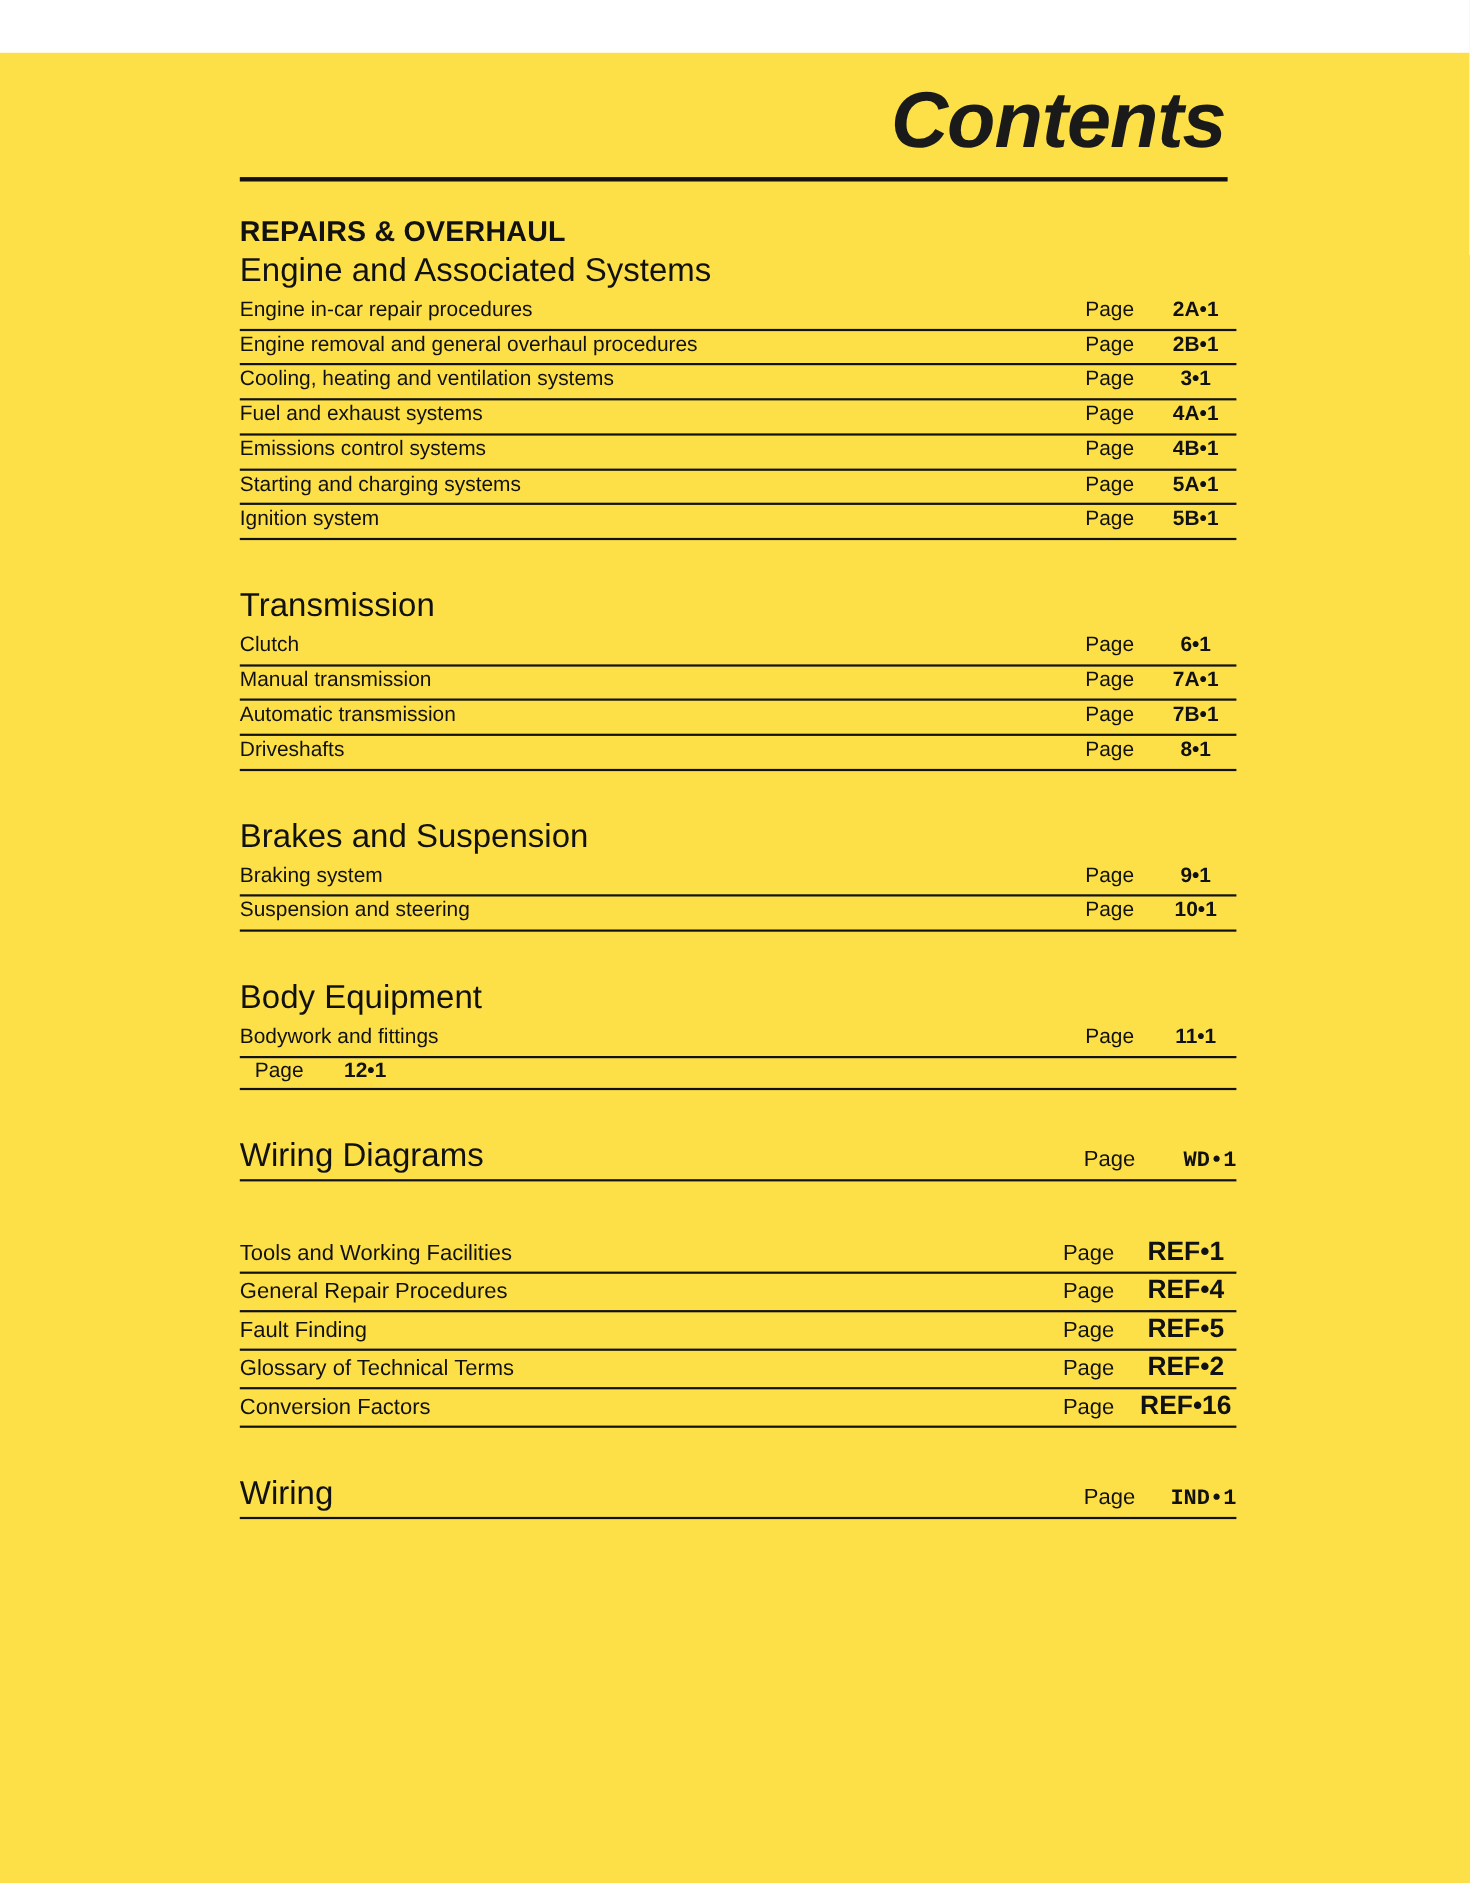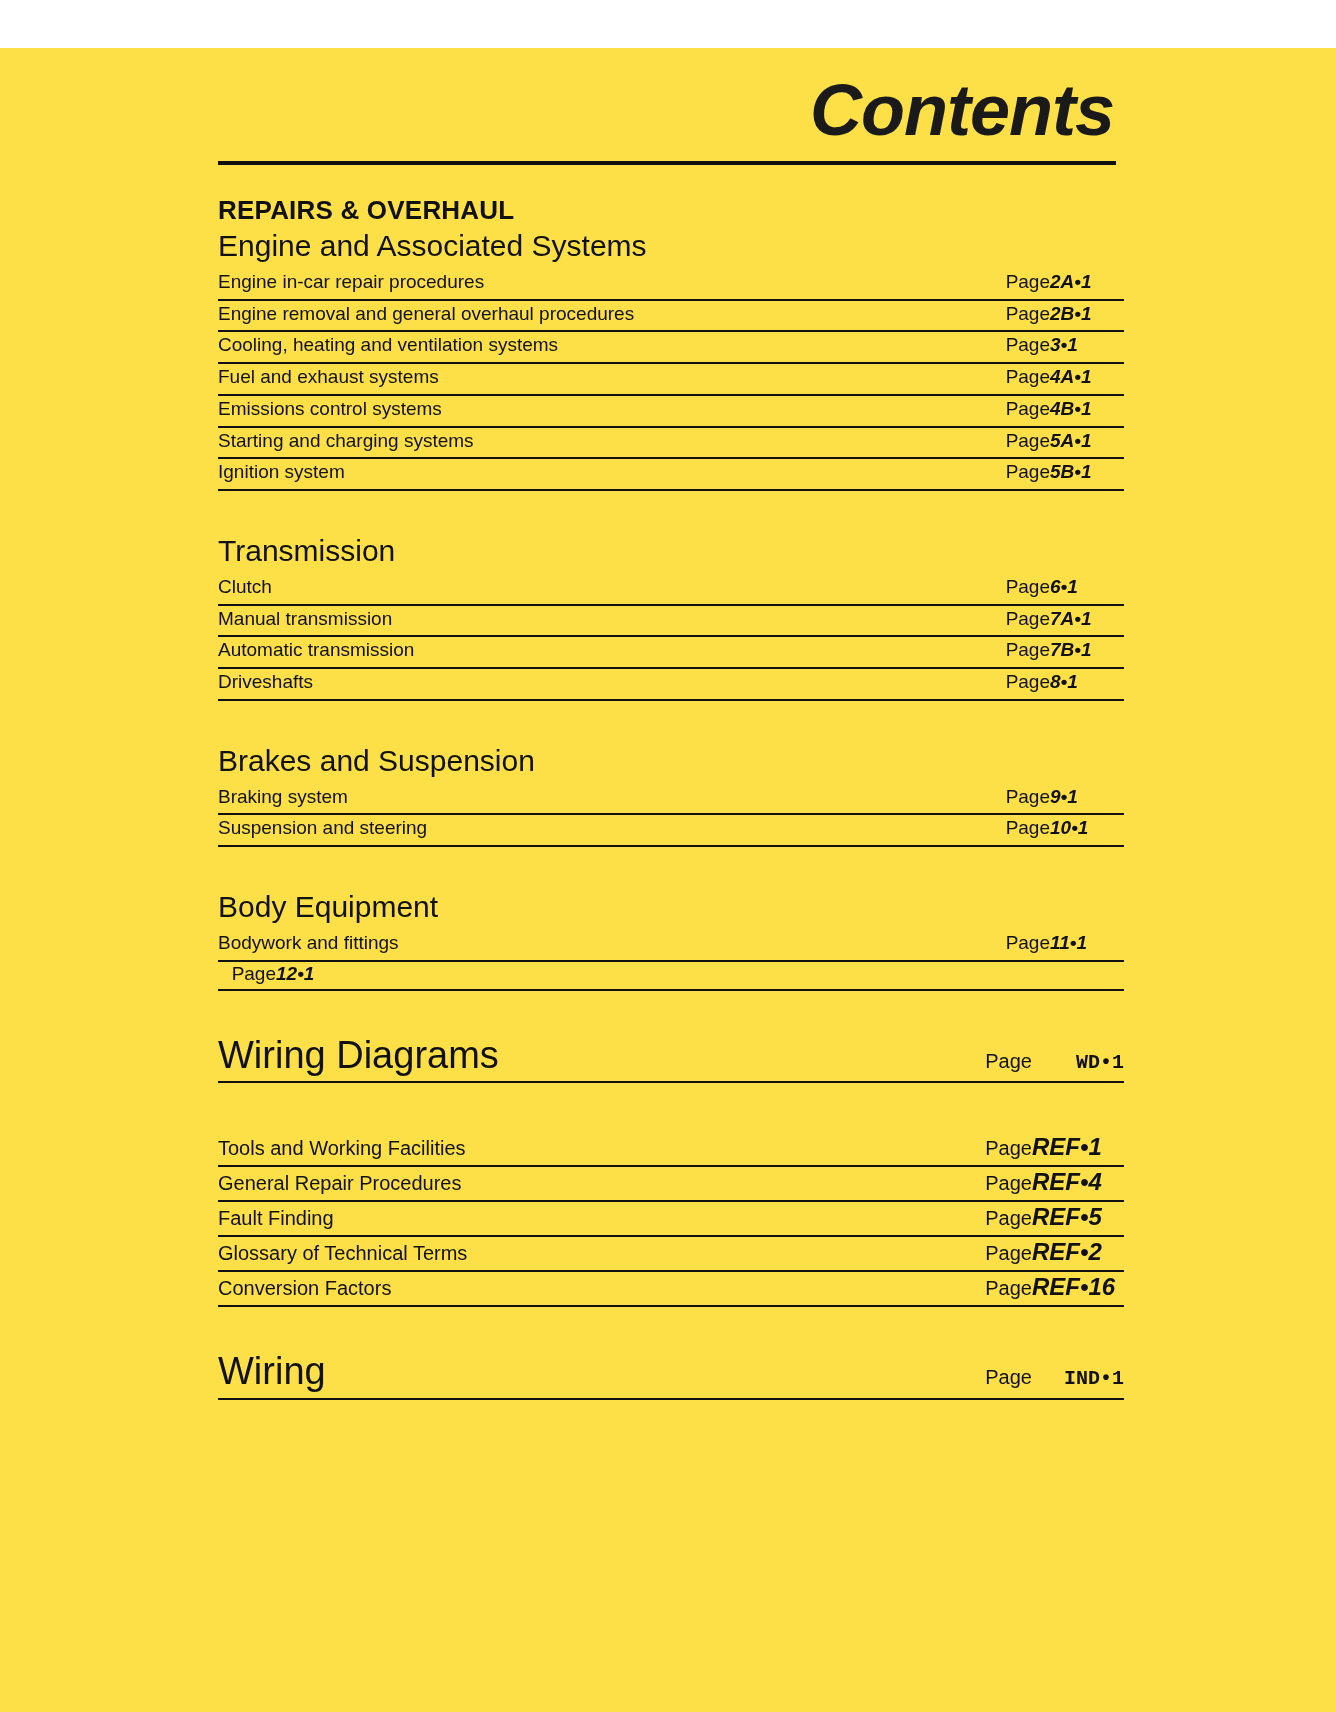--- a/index.html
+++ b/index.html
@@ -78,60 +78,60 @@
   }
   .section { margin-top: 0; }
   .section + .section { margin-top: 42px; }
 
   
   .entry {
     display: flex;
     align-items: baseline;
     border-bottom: 2px solid #111111;
     padding: 1px 0 4px 0;
+    gap: 19px;
   }
   .entry-label {
     flex: 1 1 auto;
     font-size: 19px;
     line-height: 1.3;
     white-space: nowrap;
     color: #111111;
   }
   .entry-pageword {
     flex: 0 0 auto;
     font-size: 19px;
     color: #111111;
     text-align: right;
     width: 58px;
   }
   .entry-pageref {
     flex: 0 0 auto;
     font-size: 19px;
     font-weight: bold;
     color: #111111;
-    text-align: left;
+    text-align: center;
     width: 74px;
-    font-style: italic;
   }
 
   
   .ref-entries .entry-label,
   .ref-entries .entry-pageword { font-size: 20px; }
   .ref-entries .entry-pageref  { font-size: 24px; width: 92px; }
 
   
   .standalone {
     display: flex;
     align-items: baseline;
     border-bottom: 2px solid #111111;
     padding-bottom: 3px;
   }
   .standalone-title {
     flex: 1 1 auto;
-    font-size: 38px;
+    font-size: 30px;
     font-weight: normal;
     line-height: 1.2;
     color: #111111;
   }
   .standalone-pageword {
     flex: 0 0 auto;
     font-size: 20px;
     color: #111111;
     text-align: right;
     width: 58px;

